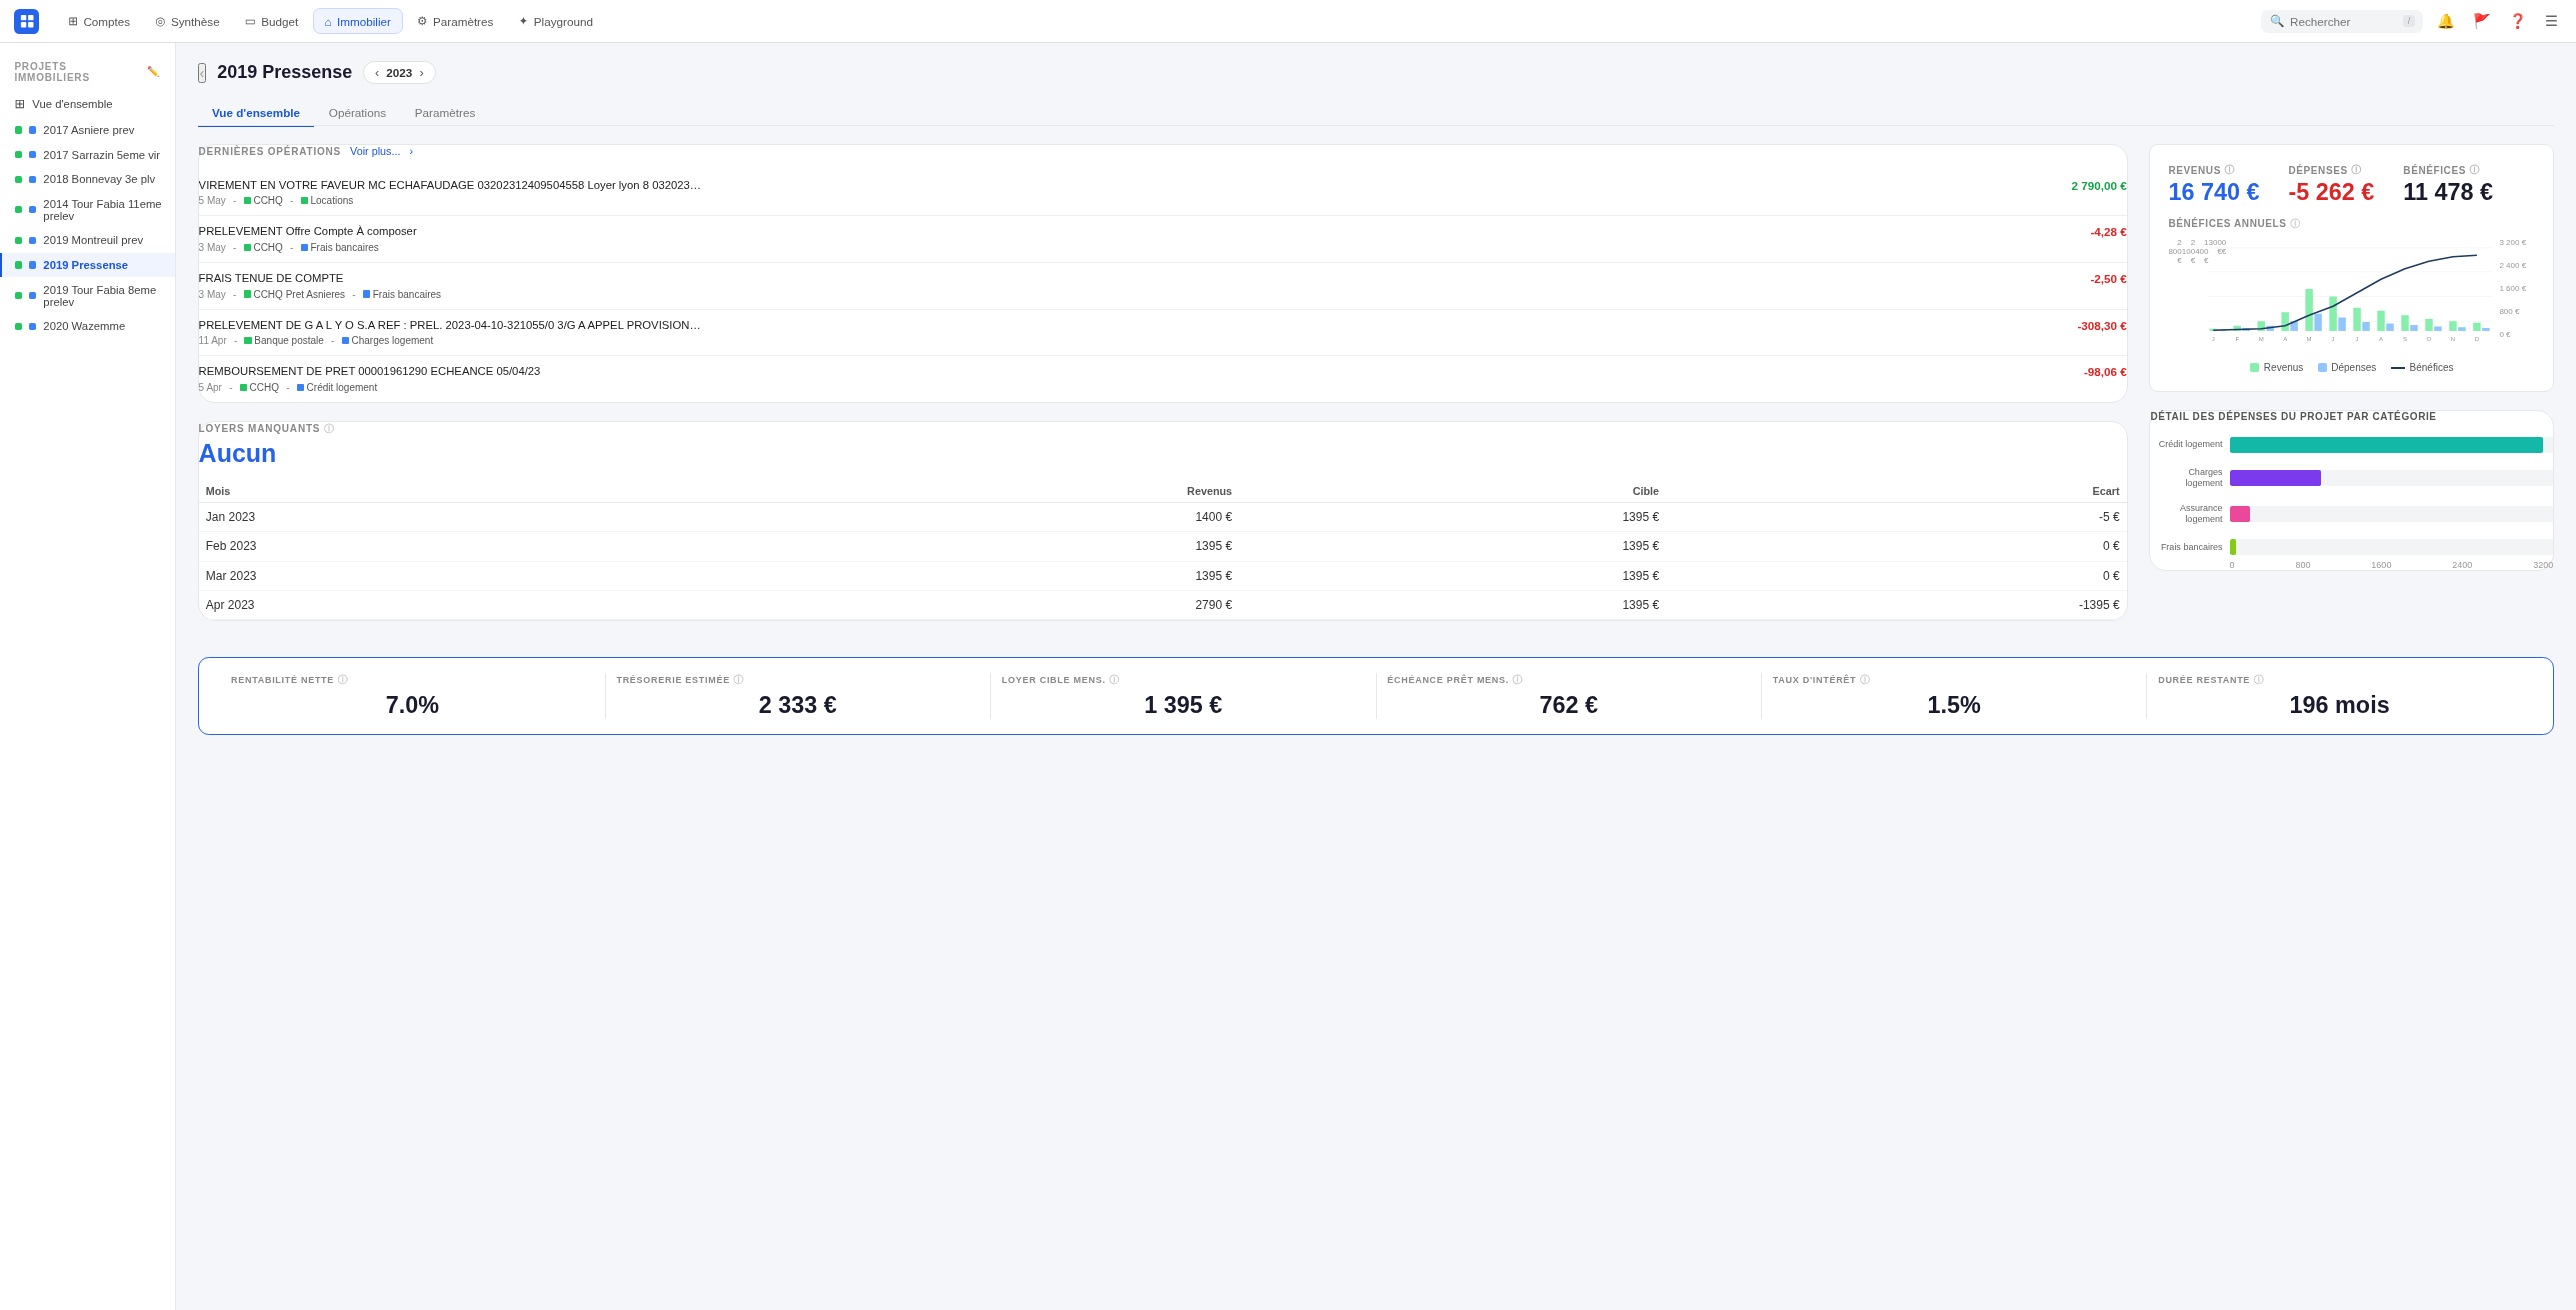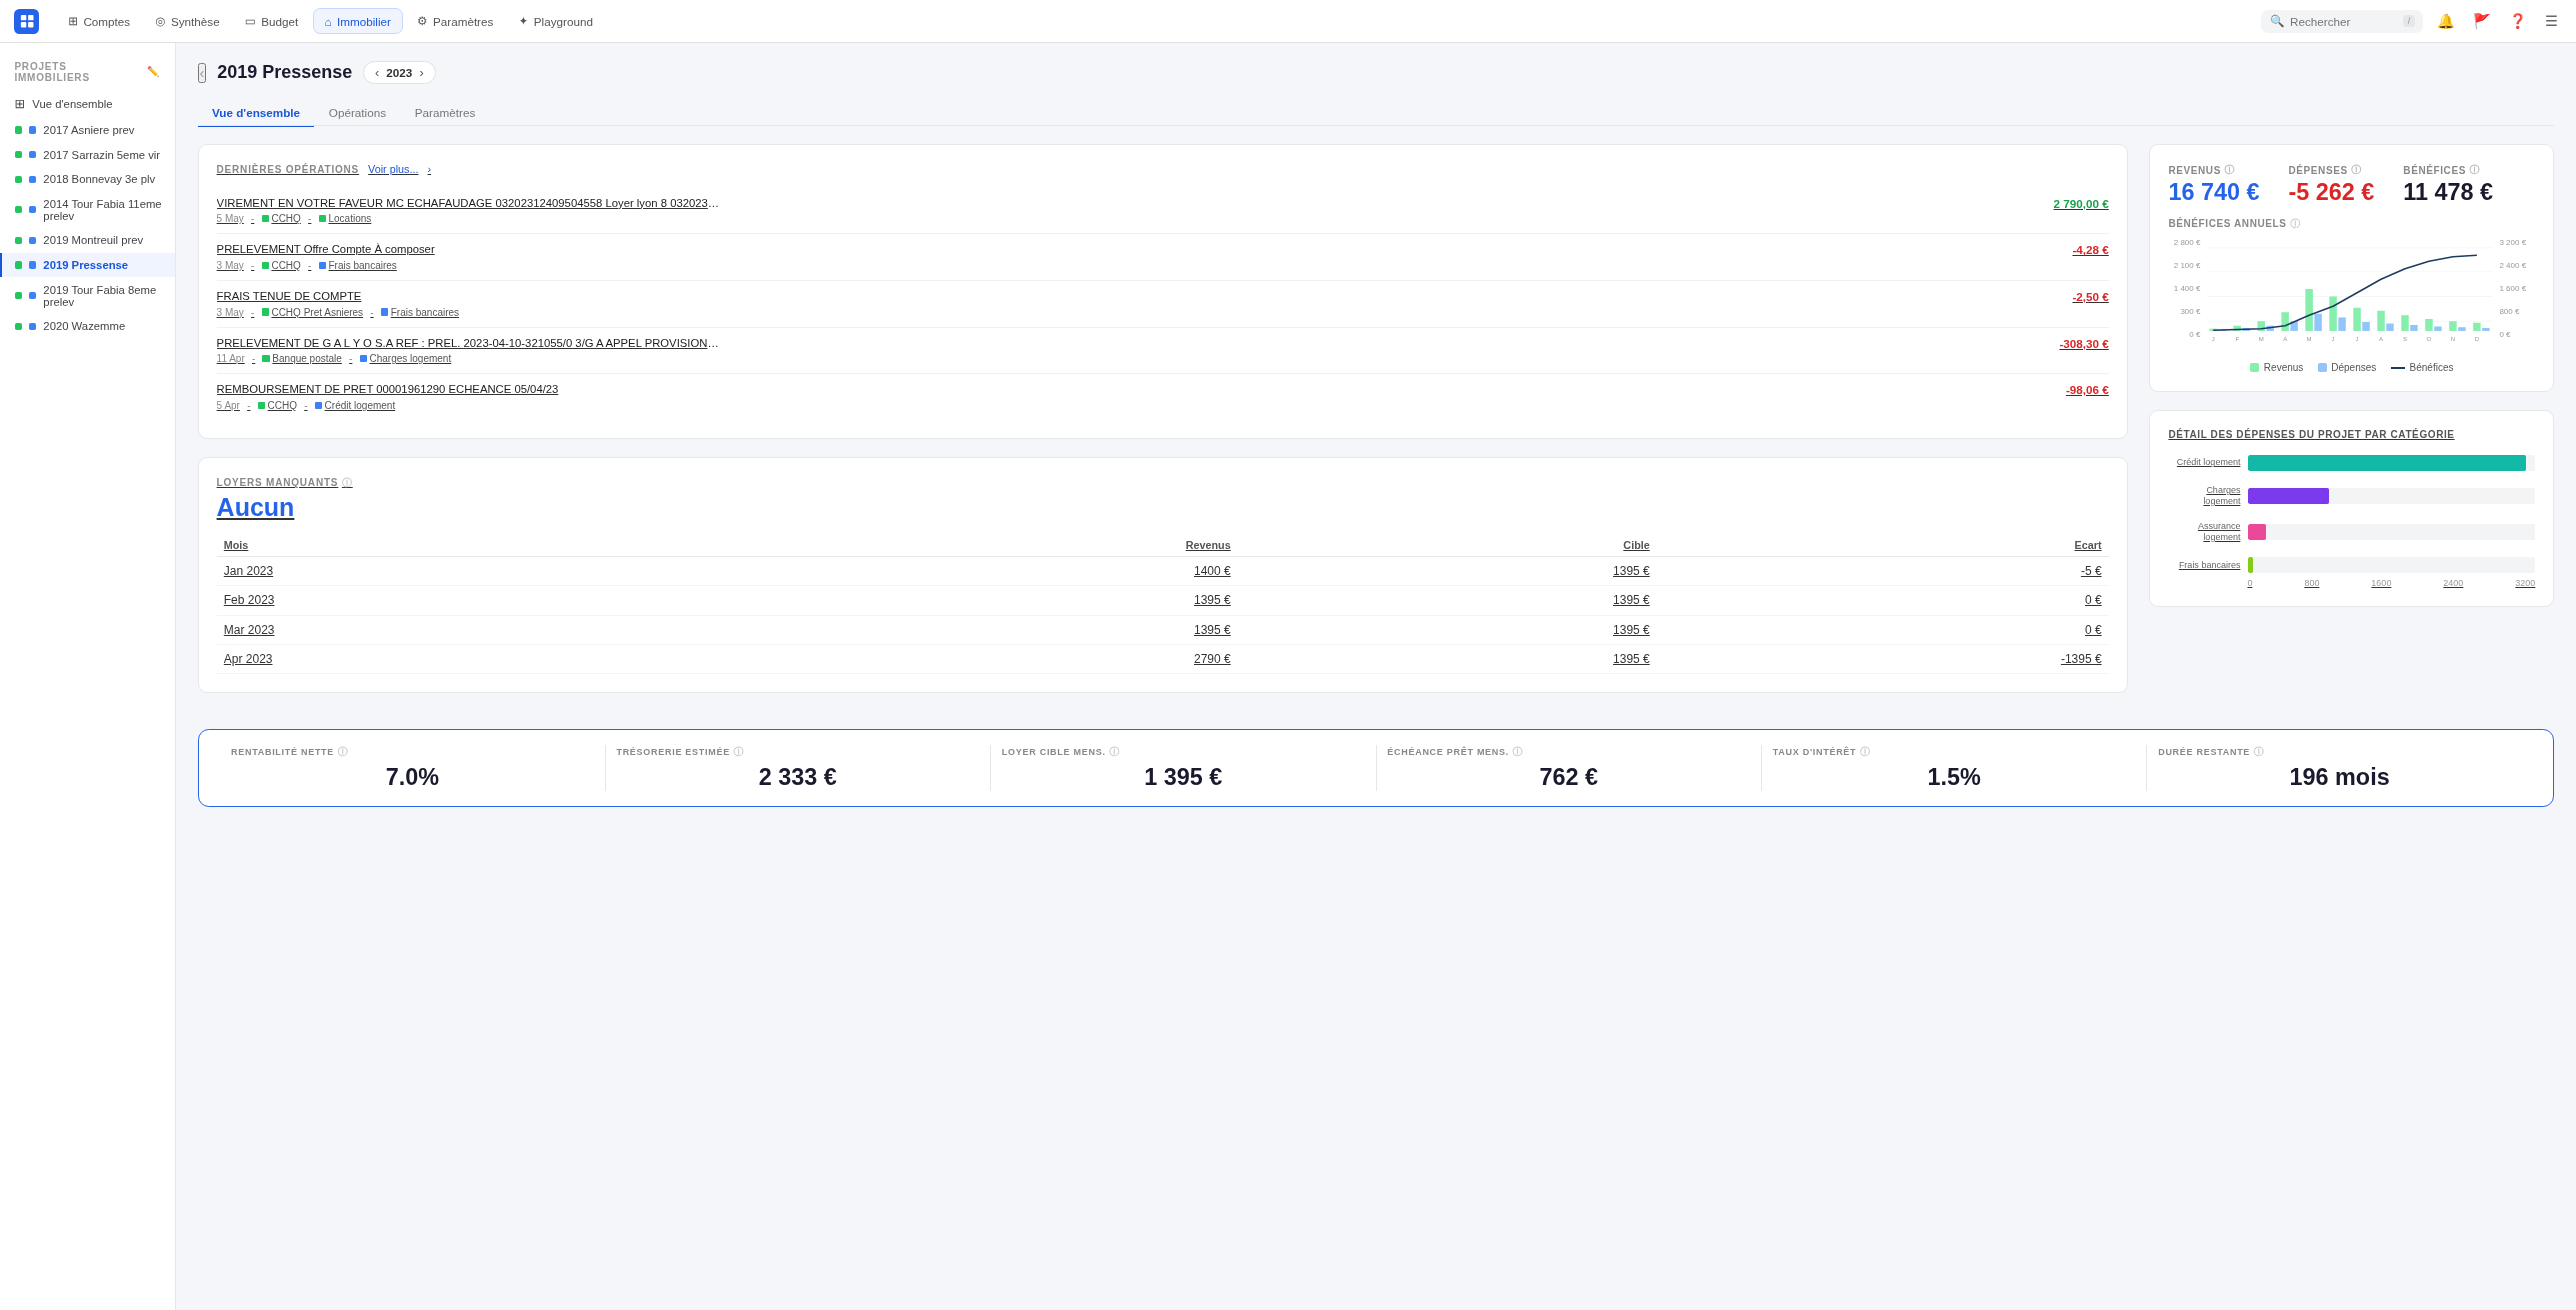--- a/index.html
+++ b/index.html
@@ -65,21 +65,21 @@
 
     
     .tabs { display: flex; gap: 0; border-bottom: 1.8px solid #e5e7eb; margin-bottom: 18px; }
     .tab { padding: 7.2px 14.4px; cursor: pointer; font-size: 11.7px; color: #777; border-bottom: 1.8px solid transparent; margin-bottom: -1.8px; }
     .tab.active { color: #1a56db; border-bottom-color: #1a56db; font-weight: 600; }
 
     
     .two-col { display: grid; grid-template-columns: 1fr 405px; gap: 21.6px; }
 
     
-    .section-card { background: #fff; border-radius: 9px; padding: 18px; margin-bottom: 18px; border: 0.9px solid #e5e7eb; text-decoration: underline; }
+    .section-card { background: #fff; border-radius: 17px; margin-bottom: 18px; border: 0.9px solid #e5e7eb; }
 
     
     .section-header { display: flex; align-items: center; gap: 9px; margin-bottom: 12.6px; }
     .section-header-title { font-size: 10px; font-weight: 700; color: #888; letter-spacing: 0.08em; text-transform: uppercase; }
     .section-header-link { font-size: 10.8px; color: #1a56db; cursor: pointer; }
     .op-row { padding: 9px 0; border-bottom: 0.9px solid #f0f0f0; }
     .op-row:last-child { border-bottom: none; }
     .op-top { display: flex; justify-content: space-between; align-items: flex-start; }
     .op-desc { font-size: 11.3px; font-weight: 500; color: #222; flex: 1; margin-right: 10.8px; white-space: nowrap; overflow: hidden; text-overflow: ellipsis; max-width: 504px; }
     .op-amount { font-size: 11.7px; font-weight: 700; white-space: nowrap; }
@@ -452,21 +452,21 @@
             </div>
           </div>
 
           <div class="chart-section">
             <div class="chart-title">
               <span>BÉNÉFICES ANNUELS</span>
               <span style="color:#ccc;">ⓘ</span>
             </div>
             <div style="position:relative; display:flex; gap:7.2px;">
 
-              <div style="display:flex;flex-direction:column;justify-content:space-between;font-size:8px;color:#999;text-align:right;padding-bottom:18px;width:32px;">
+              <div style="display:flex;flex-direction:row;justify-content:space-between;font-size:8px;color:#999;text-align:right;padding-bottom:18px;width:32px;">
                 <span>2 800 €</span>
                 <span>2 100 €</span>
                 <span>1 400 €</span>
                 <span>300 €</span>
                 <span>0 €</span>
               </div>
 
               <div style="flex:1;position:relative;">
                 <svg viewBox="0 0 380 130" width="100%" height="117" style="font-size:13px">
 

